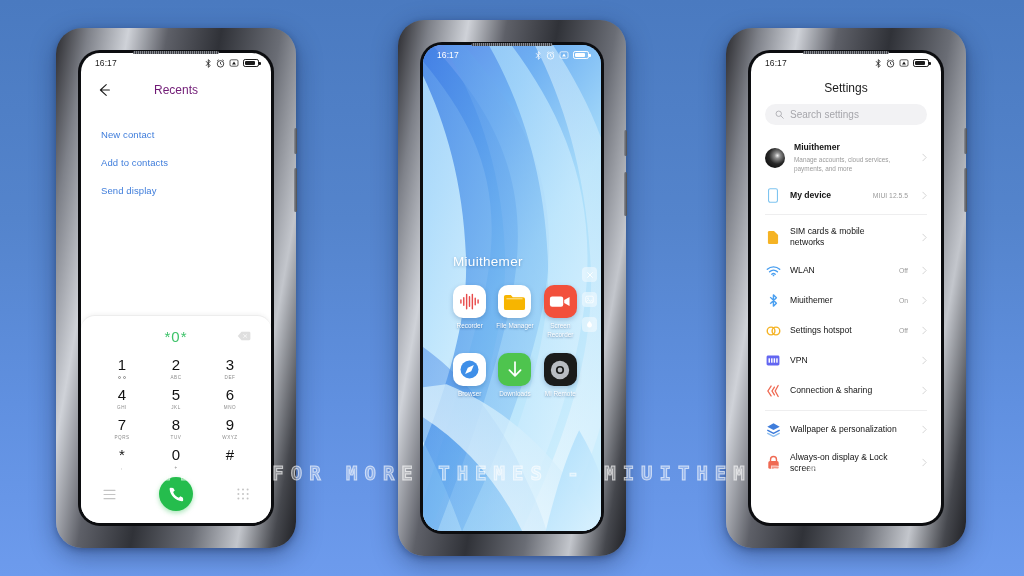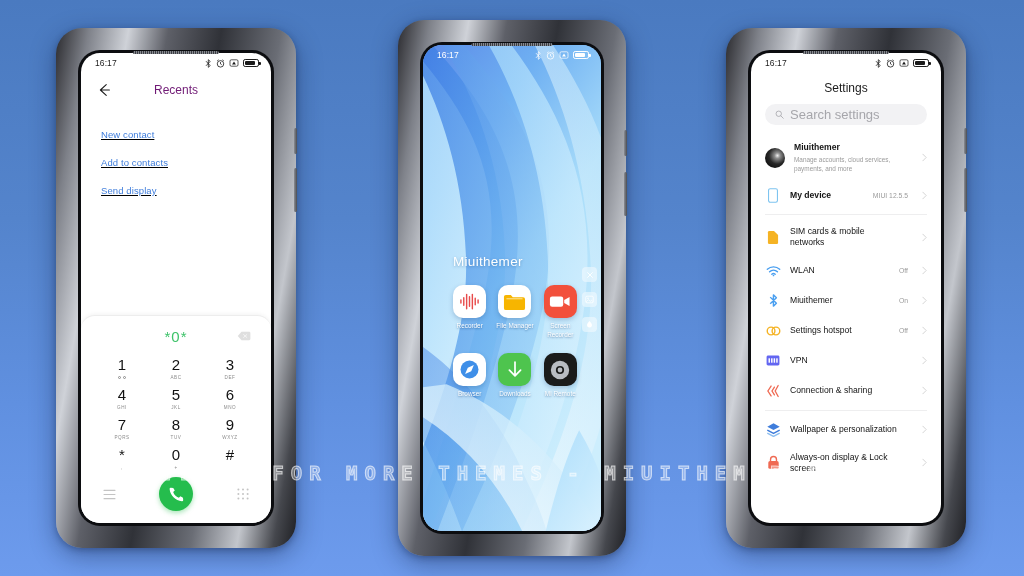--- a/index.html
+++ b/index.html
@@ -78,21 +78,21 @@
   .p1 .screen { background:#fff; display:flex; flex-direction:column; }
   .p1-header {
     height: 34px; display:flex; align-items:center; padding:0 14px;
     position: relative;
   }
   .p1-back { width:18px; height:18px; cursor:pointer; }
   .p1-title {
     position:absolute; left:0; right:0; text-align:center;
     font-size:12px; color:#701a75;
   }
-  .p1-links { padding: 14px 20px 0 20px; flex: 0 0 auto; text-decoration: underline;}
+  .p1-links { padding: 14px 20px 0 20px; flex: 0 0 auto;}
   .p1-link {
     font-size:9.5px; color:#3f7ddb; padding: 8px 0 9px 0;
     letter-spacing:.1px;
   }
   .p1-spacer { flex:1 1 auto; }
   .dialpad {
     background:#fff; border-top:1px solid #ededed;
     border-radius: 14px 14px 0 0;
     box-shadow: 0 -1px 4px rgba(0,0,0,.05);
     padding: 6px 0 0 0;
@@ -157,21 +157,21 @@
     backdrop-filter: blur(2px);
   }
 
   
   .p3 .screen { background:#fff; display:flex; flex-direction:column; }
   .set-title { text-align:center; font-size:12px; color:#1b1b1b; padding:8px 0 9px 0; }
   .search {
     margin: 0 14px 10px 14px; height:21px; border-radius:11px; background:#f2f2f4;
     display:flex; align-items:center; gap:6px; padding:0 10px; cursor:text;
   }
-  .search span { font-size:13px; color:#a6a6ab; }
+  .search span { font-size:10px; color:#a6a6ab; }
   .set-list { flex:1; overflow:hidden; }
   .set-row {
     display:flex; align-items:center; gap:9px;
     padding: 7px 14px 7px 14px; cursor:pointer; min-height:26px;
   }
   .set-ic { width:16px; height:16px; flex:0 0 16px; display:flex; align-items:center; justify-content:center; }
   .set-txt { flex:1; min-width:0; }
   .set-lb { font-size:8.6px; color:#141414; line-height:1.3; }
   .set-lb.bold { font-weight:bold; }
   .set-sub { font-size:6.4px; color:#9b9b9b; line-height:1.45; margin-top:1.5px; }

